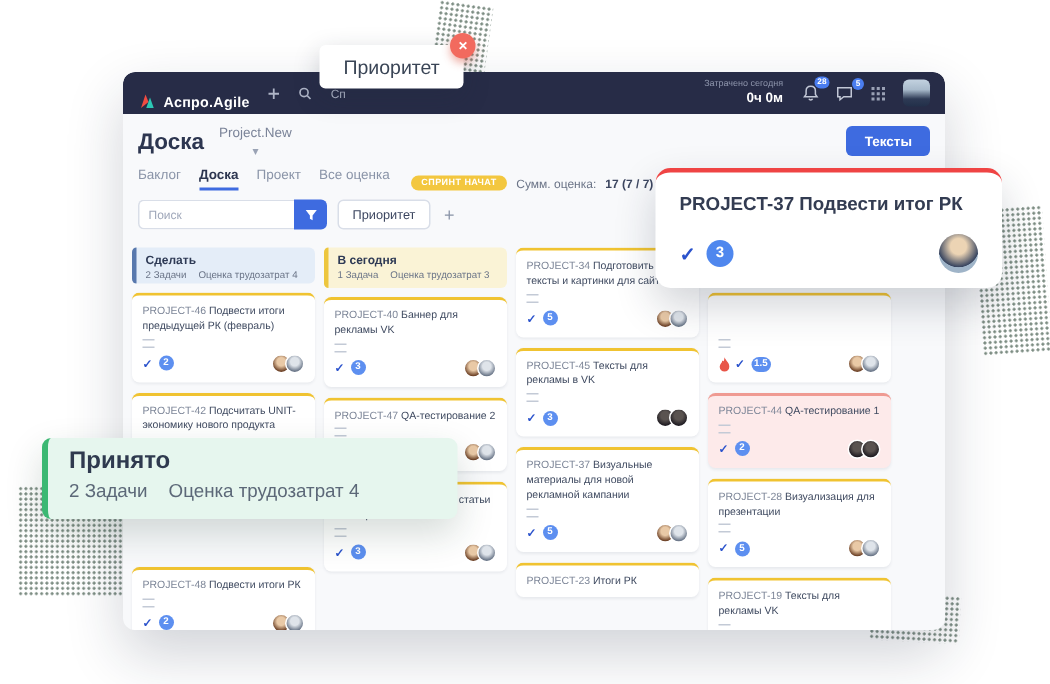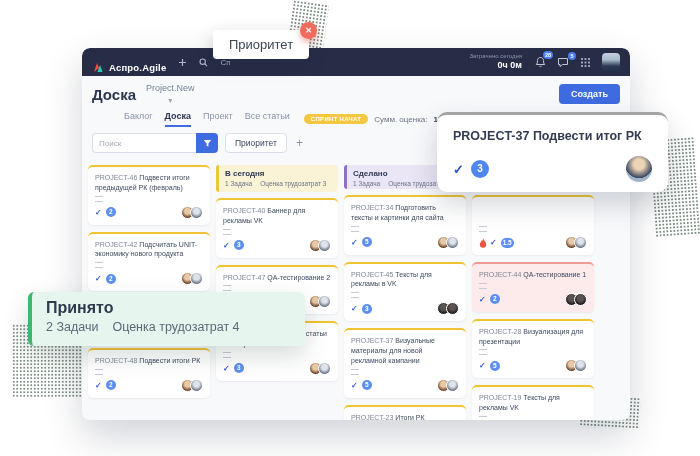--- a/index.html
+++ b/index.html
@@ -15,21 +15,21 @@
   .speck.s4 { left:580px; top:396px; width:60px; height:32px; transform:rotate(3deg); }
 
   
   .window { position:absolute; left:82px; top:48px; width:548px; height:372px; z-index:1;
     background:#f8f9fb; border-radius:8px; box-shadow:0 16px 38px rgba(25,35,60,.20);
     display:flex; flex-direction:column; overflow:hidden; }
 
   
   .topbar { height:28px; background:#272c47; flex:0 0 28px; display:flex; align-items:center;
     padding:0 10px; color:#fff; border-radius:8px 8px 0 0; }
-  .logo { display:flex; align-items:flex-start; gap:5px;margin-top:12px; }
+  .logo { display:flex; align-items:center; gap:5px;margin-top:12px; }
   .logo-name { font-size:9.5px; font-weight:bold; letter-spacing:.2px; }
   .tb-ic { margin-left:12px; display:flex; align-items:center; color:#aeb4c6; }
   .tb-nav { margin-left:12px; font-size:8px; color:#aeb4c6;text-align:right; }
   .tb-right { margin-left:auto; display:flex; align-items:center; gap:11px; }
   .time-block { text-align:right; line-height:1.25; margin-right:2px; }
   .time-label { font-size:6px; color:#8f96ad; }
   .time-value { font-size:9px; color:#fff; font-weight:bold; }
   .ic-wrap { position:relative; display:flex; align-items:center; }
   .ic-badge { position:absolute; top:-5px; right:-7px; background:#4a7df0; color:#fff;
     font-size:5.5px; line-height:8px; height:8px; min-width:8px; padding:0 2px;
@@ -39,21 +39,21 @@
 
   
   .toolbar { display:flex; align-items:center; padding:7px 10px 4px 10px; }
   .page-title { font-size:15px; font-weight:bold; color:#2d3650; }
   .project-sel { margin-left:10px; font-size:9px; color:#7a8398; display:flex; align-items:center; gap:3px; cursor:pointer;flex-direction:column; }
   .chev { font-size:8px; color:#9aa3b5; }
   .btn-create { margin-left:auto; background:#3e6be0; color:#fff; border:none; border-radius:4px;
     font-size:9px; padding:5px 12px; font-weight:bold; cursor:pointer; }
 
   
-  .tabsrow { display:flex; align-items:center; padding:2px 10px 0 10px;margin-left:32px; }
+  .tabsrow { display:flex; align-items:flex-end; padding:2px 10px 0 10px; }
   .tabs { display:flex; gap:12px; }
   .tab { font-size:9px; color:#8a94a8; padding-bottom:4px; cursor:pointer; }
   .tab.active { color:#2d3650; font-weight:bold; border-bottom:2px solid #3e6be0; }
   .sprintrow { margin-left:14px; display:flex; align-items:center; gap:6px; }
   .sprint-pill { background:#f3c73f; color:#fff; font-size:6px; font-weight:bold;
     padding:2px 7px; border-radius:8px; letter-spacing:.3px; }
   .sum-label { font-size:8px; color:#6b7487; }
   .sum-value { font-size:8px; color:#3c4660; font-weight:bold; }
   .help-ic { width:9px; height:9px; border:1px solid #c4cad6; border-radius:50%;
     font-size:6px; color:#9aa3b5; display:flex; align-items:center; justify-content:center; }
@@ -106,21 +106,21 @@
 
   
   .tooltip { position:absolute; left:213px; top:30px; z-index:6; background:#fff; border-radius:4px;
     box-shadow:0 6px 18px rgba(30,40,60,.22); padding:7px 16px; font-size:13px; color:#3a4556; }
   .tooltip-x { position:absolute; top:-8px; right:-8px; width:17px; height:17px; border-radius:50%;
     background:#f26a5e; color:#fff; font-size:8px; font-weight:bold; display:flex; align-items:center;
     justify-content:center; box-shadow:0 3px 6px rgba(220,80,60,.45); cursor:pointer; }
 
   
   .popup-card { position:absolute; left:437px; top:112px; width:231px; height:80px; z-index:5;
-    background:#fff; border-radius:10px; border-top:3px solid #a3a3a3;
+    background:#fff; border-radius:10px; border-top:3px solid #ef4444;
     box-shadow:0 12px 28px rgba(30,40,60,.20); padding:14px 16px 12px 16px; }
   .popup-card-title { font-size:12.5px; color:#333c52; font-weight:bold; }
   .popup-card-foot { display:flex; align-items:center; margin-top:13px; }
   .popup-check { font-size:13px; color:#2a52cc; font-weight:bold; }
   .popup-badge { margin-left:7px; background:#4f87ee; color:#fff; font-size:10px; width:18px; height:18px;
     line-height:18px; border-radius:50%; text-align:center; font-weight:bold; }
   .popup-av { margin-left:auto; width:26px; height:26px; border-radius:50%;
     background:radial-gradient(circle at 50% 32%, #ecd4b4 24%, #37445f 62%, #9fb4c8 64%); }
 
   
@@ -199,29 +199,29 @@
       <span class="avatar-top"></span>
     </div>
   </div>
 
   <div class="toolbar">
     <span class="page-title">Доска</span>
     <span class="project-sel">
       <span>Project.New</span>
       <span class="chev">▾</span>
     </span>
-    <button class="btn-create">Создать</button>
+    <button class="btn-create">Тексты</button>
   </div>
 
   <div class="tabsrow">
     <div class="tabs" id="tabs">
         <span class="tab">Баклог</span>
         <span class="tab active">Доска</span>
         <span class="tab">Проект</span>
-        <span class="tab">Все статьи</span>
+        <span class="tab">Все оценка</span>
       </div>
     <div class="sprintrow">
       <span class="sprint-pill">СПРИНТ НАЧАТ</span>
       <span class="sum-label">Сумм. оценка:</span>
       <span class="sum-value">17 (7 / 7)</span>
       <span class="help-ic">?</span>
     </div>
   </div>
 
   <div class="filterrow">
@@ -232,20 +232,27 @@
           <path d="M0.8 1h7.4L5.4 4.6v3.2l-1.8-1V4.6z" fill="#ffffff"></path>
         </svg>
       </button>
     </div>
     <span class="chip">Приоритет</span>
     <span class="add-col">+</span>
   </div>
 
   <div class="board" id="board">
       <div class="column">
+        <div class="col-header blue">
+          <div class="col-name">Сделать</div>
+          <div class="col-meta">
+            <span>2 Задачи</span>
+            <span>Оценка трудозатрат 4</span>
+          </div>
+        </div>
         <div class="card">
           <div class="card-title"><span class="card-id">PROJECT-46</span> Подвести итоги предыдущей РК (февраль)</div>
           <div class="desc-ic"></div>
           <div class="card-foot">
             <span class="check">✓</span>
             <span class="badge">2</span>
             <span class="avs">
               <span class="av w"></span>
               <span class="av m"></span>
             </span>
@@ -315,27 +322,20 @@
             <span class="check">✓</span>
             <span class="badge">3</span>
             <span class="avs">
               <span class="av w"></span>
               <span class="av m"></span>
             </span>
           </div>
         </div>
       </div>
       <div class="column">
-        <div class="col-header purple">
-          <div class="col-name">Сделано</div>
-          <div class="col-meta">
-            <span>1 Задача</span>
-            <span>Оценка трудозатрат</span>
-          </div>
-        </div>
         <div class="card">
           <div class="card-title"><span class="card-id">PROJECT-34</span> Подготовить тексты и картинки для сайта</div>
           <div class="desc-ic"></div>
           <div class="card-foot">
             <span class="check">✓</span>
             <span class="badge">5</span>
             <span class="avs">
               <span class="av w"></span>
               <span class="av m"></span>
             </span>

